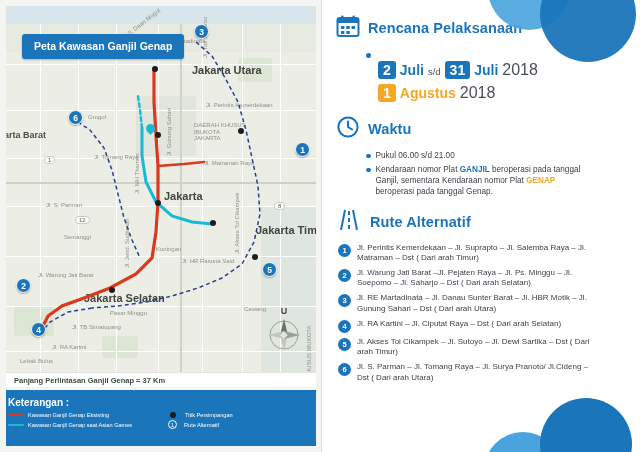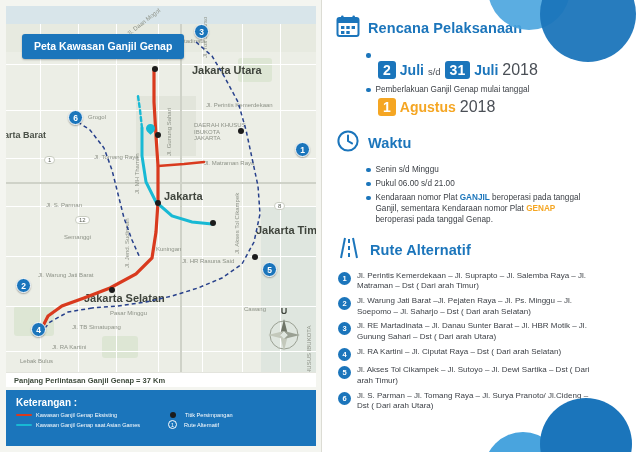--- a/index.html
+++ b/index.html
@@ -149,21 +149,21 @@
     font-weight: bold;
     padding: 3px 0 0 8px;
   }
 
   
   .legend {
     position: absolute; left: 6px; top: 390px;
     width: 310px; height: 56px;
     background: #1b75bb;
     color: #ffffff;
-    padding: 7px 10px;
+    padding: 7px 2px;
   }
   .legend h4 {
     font-size: 10px; font-weight: bold; margin-bottom: 4px;
   }
   .legend-grid {
     display: grid;
     grid-template-columns: 1fr 1fr;
     column-gap: 8px;
     row-gap: 2px;
   }
@@ -450,49 +450,39 @@
       </div>
       <div class="big-line">
         <span class="tag-blue">2</span>
         <span class="big-word">Juli</span>
         <span class="sd-word">s/d</span>
         <span class="tag-blue">31</span>
         <span class="big-word">Juli</span>
         <span class="yr-word">2018</span>
       </div>
 
-      <div class="bullets">
-        <div class="bullet-item">
-          <div class="bullet-dot"></div>
-          <div class="bullet-text">Pemberlakuan Ganjil Genap mulai tanggal</div>
-        </div>
-      </div>
       <div class="big-line">
         <span class="tag-orange">1</span>
         <span class="big-word orange">Agustus</span>
         <span class="yr-word">2018</span>
       </div>
 
       <div class="divider-space"></div>
 
       <div class="section-head">
         <span class="ic">
           <svg width="24" height="24" viewBox="0 0 24 24">
             <circle cx="12" cy="12" r="9.6" fill="none" stroke="#1b75bb" stroke-width="2"></circle>
             <path d="M12 6.6 V12 L16 14.4" fill="none" stroke="#1b75bb" stroke-width="2" stroke-linecap="round"></path>
           </svg>
         </span>
         <h2>Waktu</h2>
       </div>
 
       <div class="bullets">
-        <div class="bullet-item">
-          <div class="bullet-dot"></div>
-          <div class="bullet-text">Senin s/d Minggu</div>
-        </div>
         <div class="bullet-item">
           <div class="bullet-dot"></div>
           <div class="bullet-text">Pukul 06.00 s/d 21.00</div>
         </div>
         <div class="bullet-item">
           <div class="bullet-dot"></div>
           <div class="bullet-text">
             Kendaraan nomor Plat <span class="emph-blue">GANJIL</span> beroperasi pada tanggal Ganjil, sementara Kendaraan nomor Plat <span class="emph-orange">GENAP</span> beroperasi pada tanggal Genap.
           </div>
         </div>

